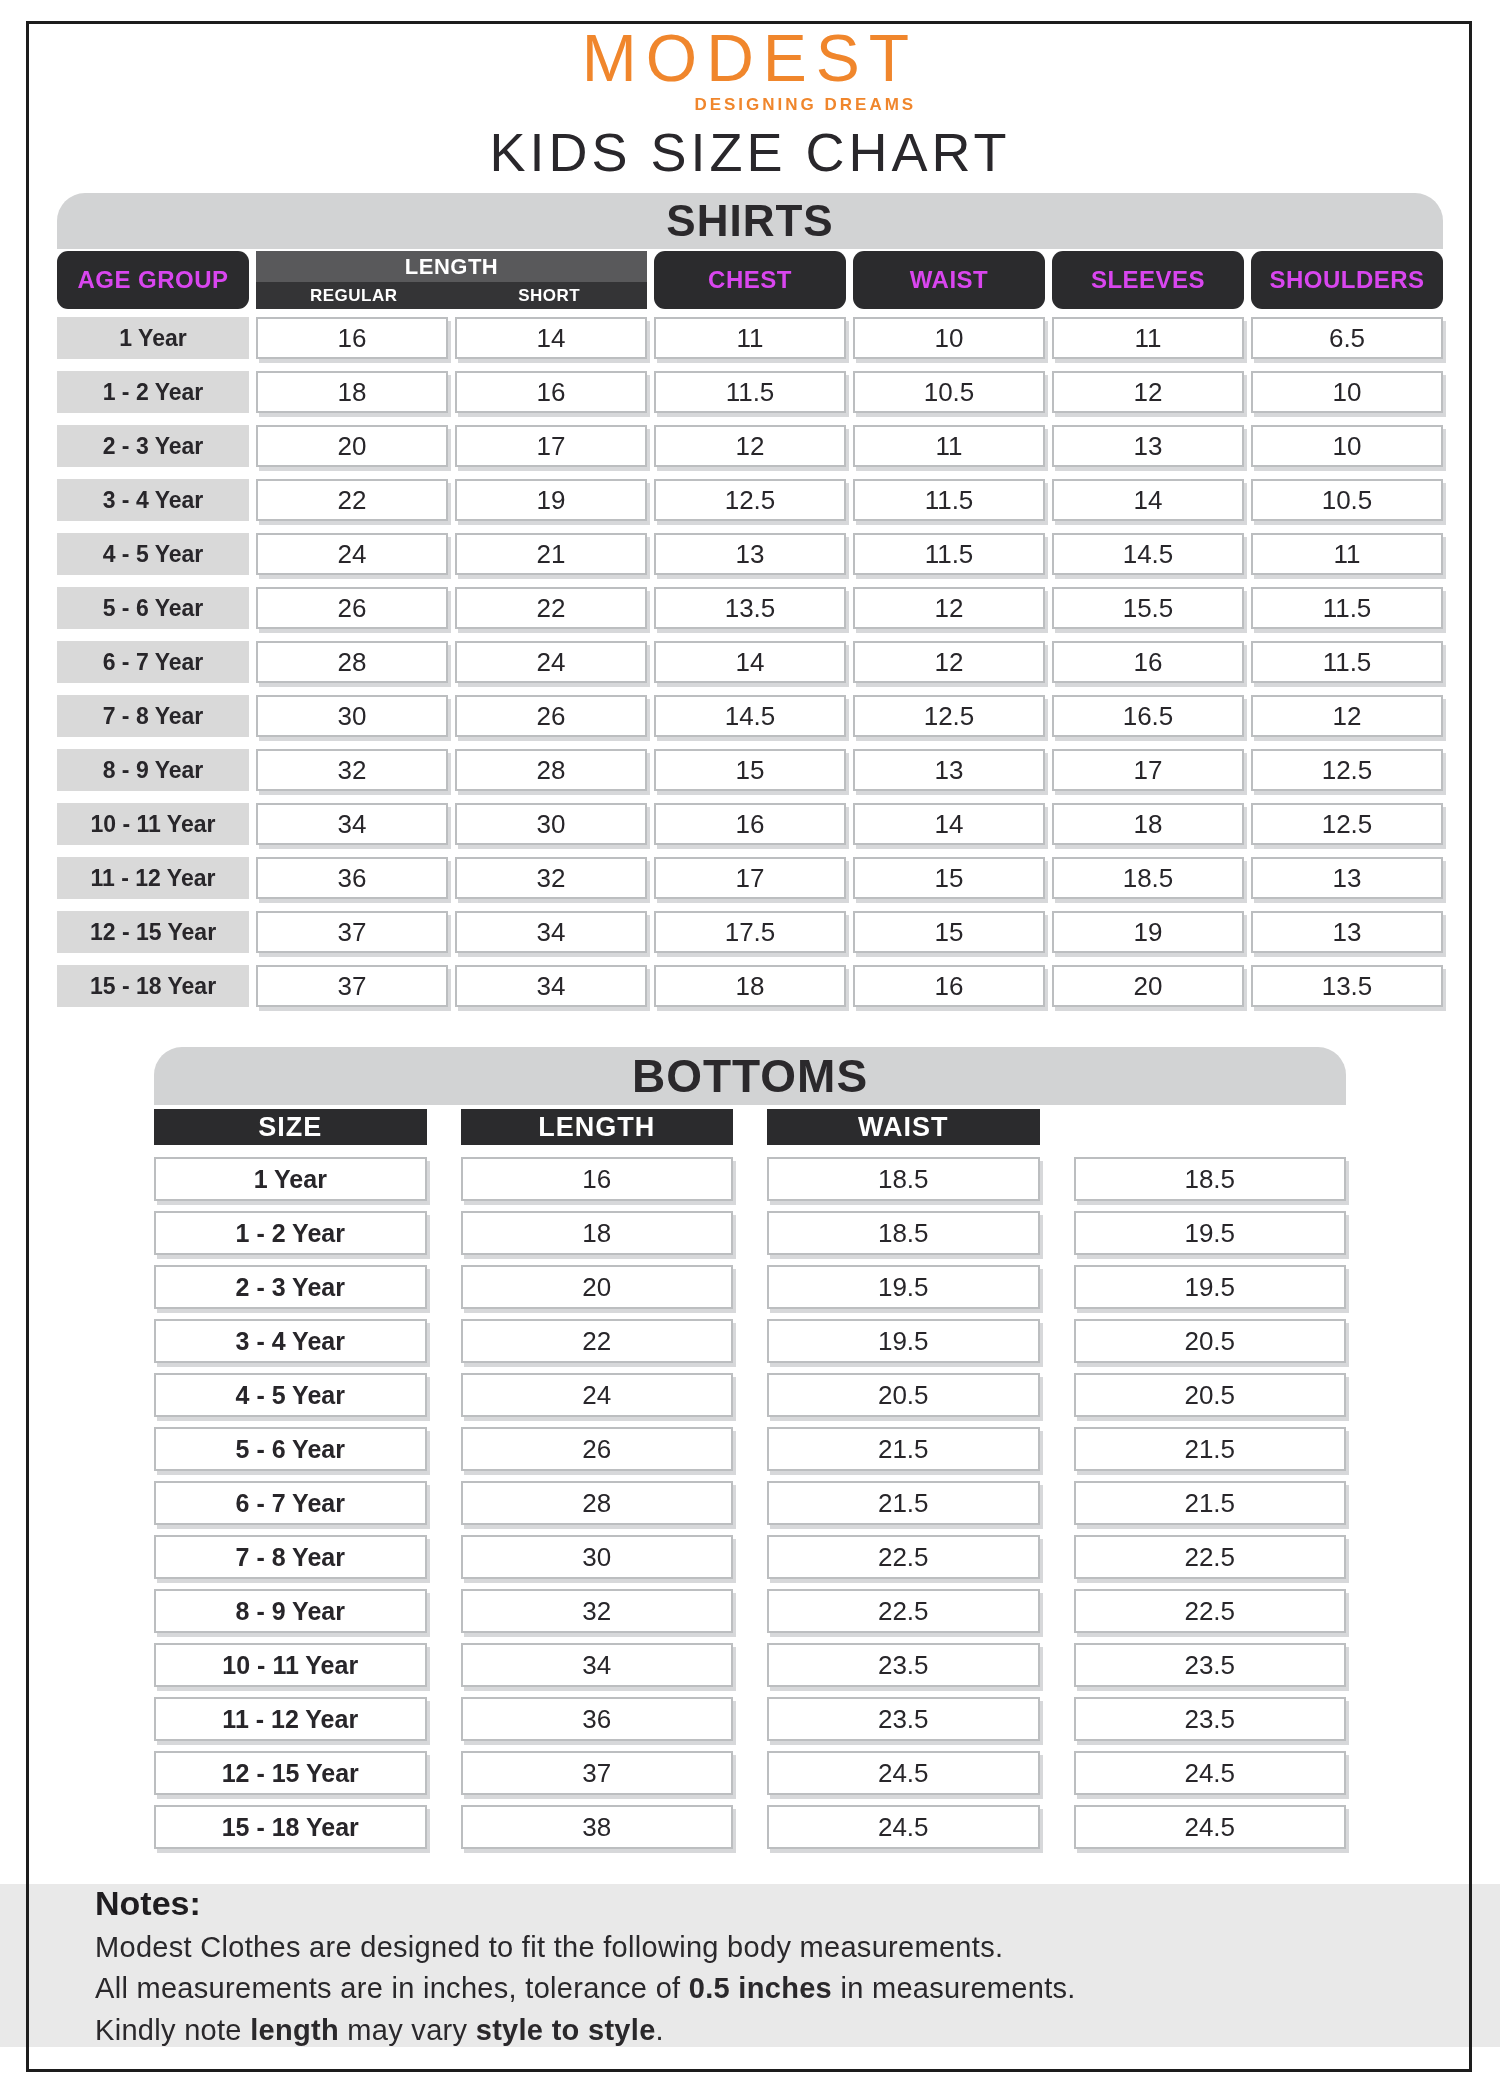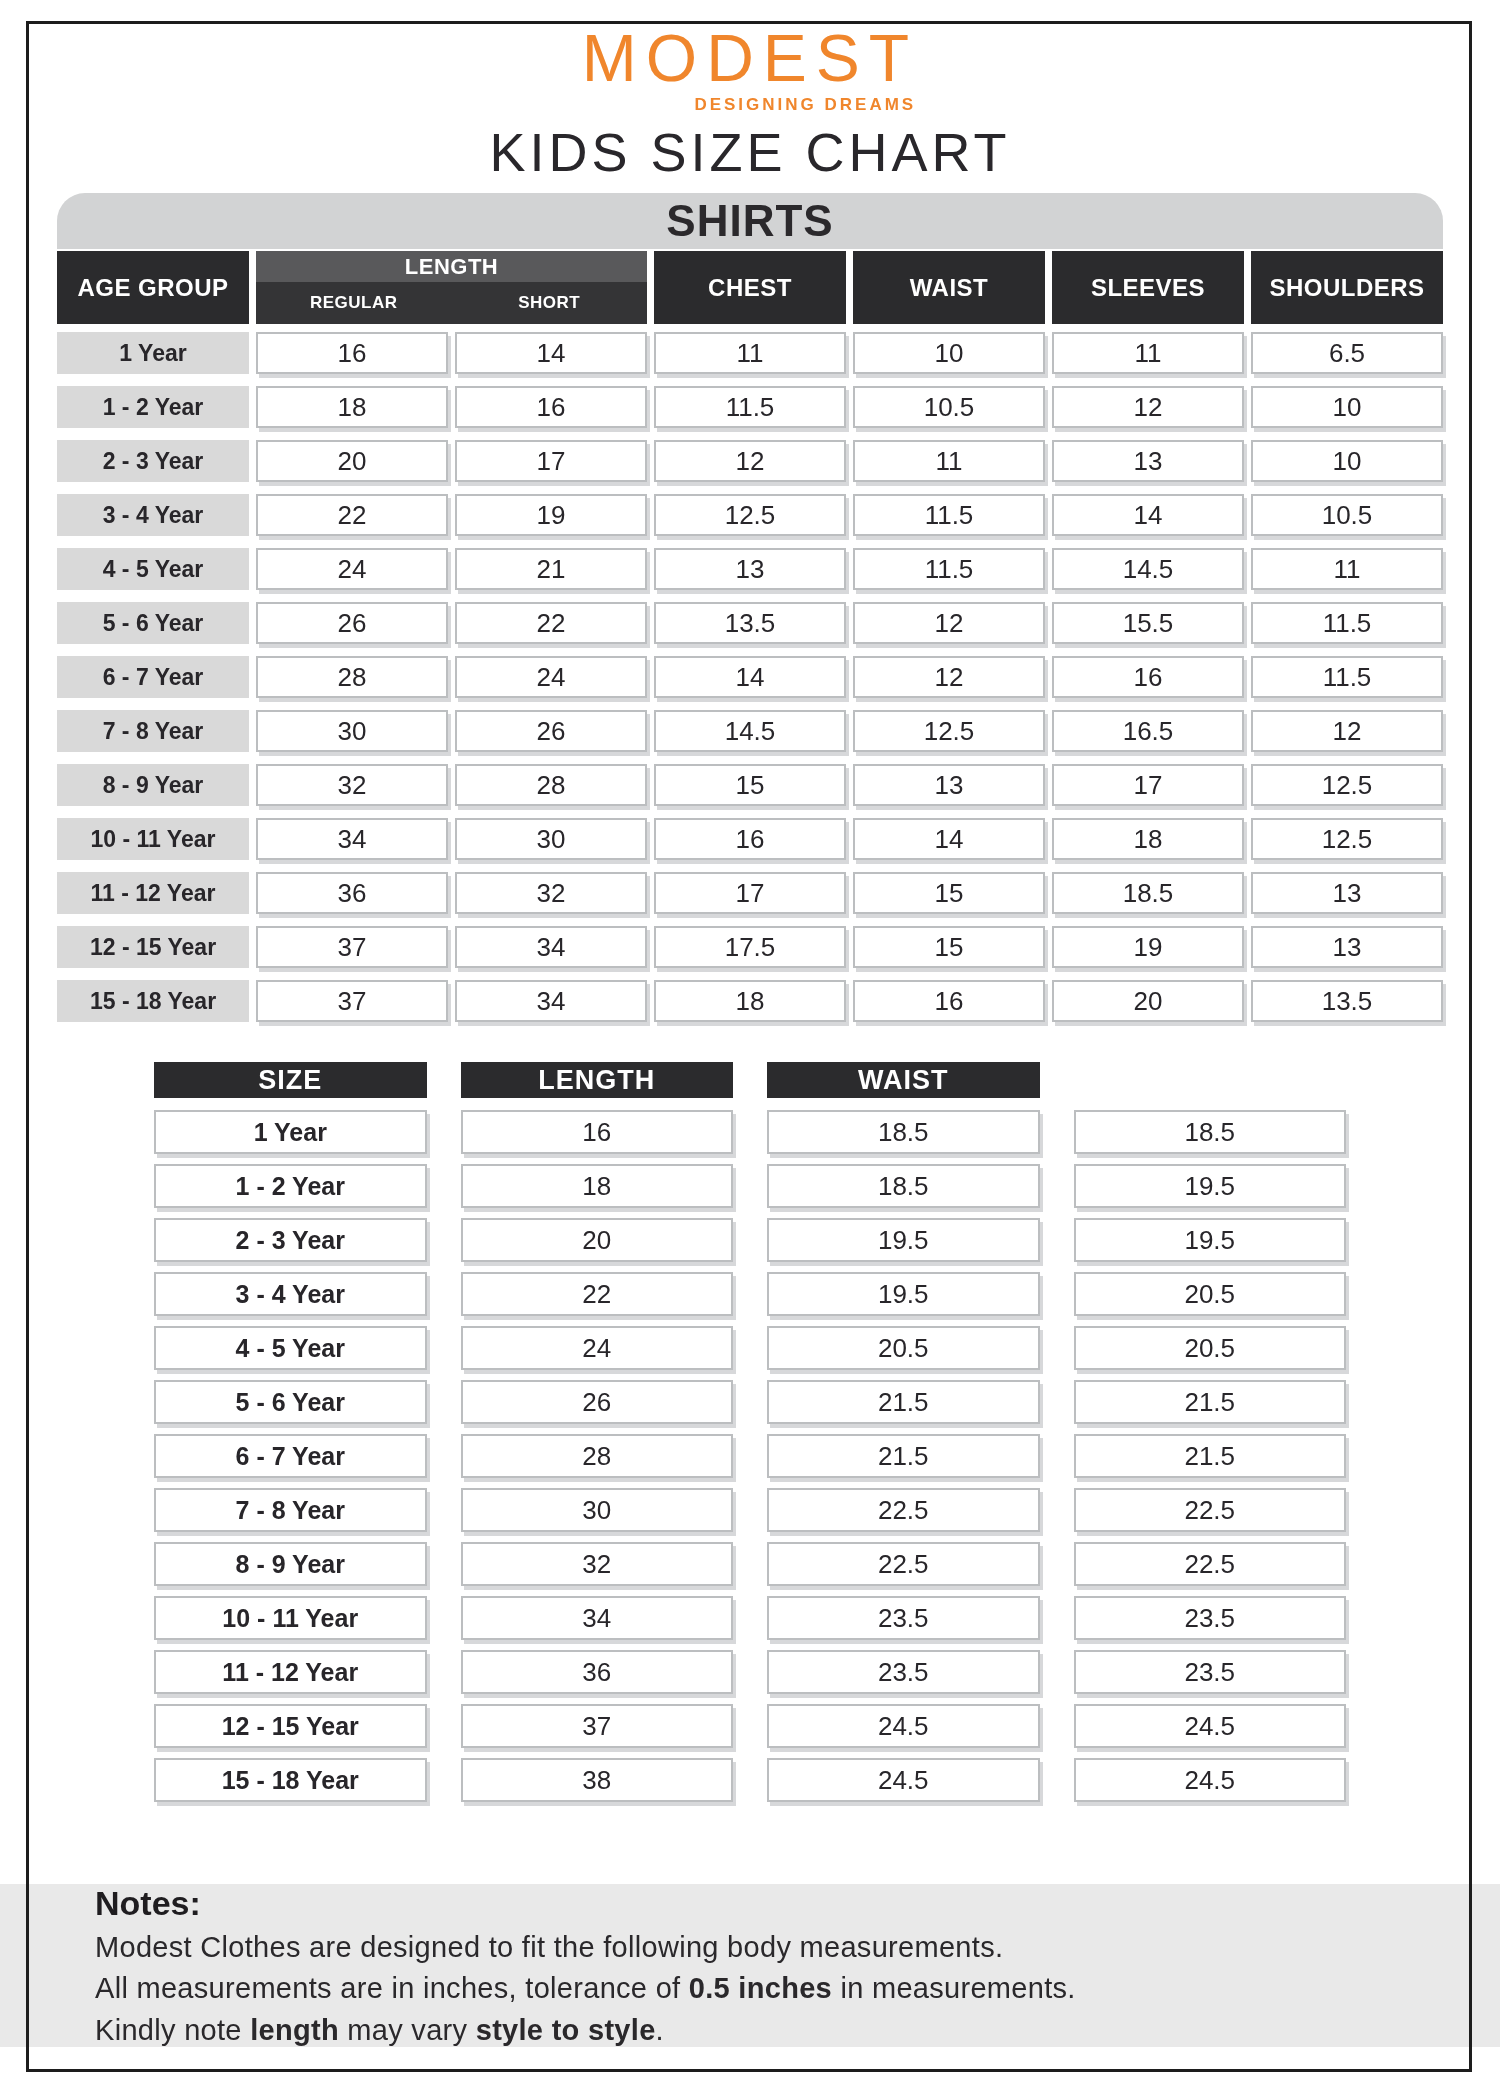--- a/index.html
+++ b/index.html
@@ -22,22 +22,22 @@
   .tagline{font-size:17px;font-weight:700;color:var(--accent);letter-spacing:3px;margin:2px 2px 0 0;}
   .page-title{font-size:54px;font-weight:400;letter-spacing:4px;color:#29272b;margin:10px 0 0;line-height:1;}
   
   .banner{background:var(--banner-grey);border-radius:28px 28px 0 0;height:56px;
     display:flex;align-items:center;justify-content:center;
     font-size:44px;font-weight:700;color:#2b292c;letter-spacing:1px;}
   
   .shirts{width:1386px;margin:14px auto 0;}
   .sgrid{display:grid;grid-template-columns:repeat(7,1fr);gap:7px;}
   .header-row{margin-top:2px;}
-  .hcell{background:var(--header-dark);color:#ffffff;font-weight:700;font-size:24px;
-    height:73px;display:flex;align-items:center;justify-content:center;letter-spacing:.5px;}
+  .hcell{background:var(--header-dark);color:#d946ef;font-weight:700;font-size:24px;
+    height:58px;display:flex;align-items:center;justify-content:center;letter-spacing:.5px;border-radius:11px;}
   .length-group{grid-column:2 / span 2;display:flex;flex-direction:column;}
   .length-top{background:var(--length-band);color:#fff;font-weight:700;font-size:22px;height:31px;
     display:flex;align-items:center;justify-content:center;letter-spacing:.5px;}
   .length-bottom{background:#343436;color:#fff;flex:1;display:grid;grid-template-columns:1fr 1fr;}
   .length-bottom span{display:flex;align-items:center;justify-content:center;font-weight:700;font-size:17px;letter-spacing:.5px;}
   .rows{margin-top:8px;}
   .row{margin-bottom:12px;}
   .vcell{background:#fff;border:2px solid #bcbec0;box-shadow:3px 4px 0 rgba(167,169,172,.45);
     height:42px;box-sizing:border-box;display:flex;align-items:center;justify-content:center;
     font-size:26px;color:#28262a;}
@@ -208,20 +208,23 @@
           <div class="vcell">34</div>
           <div class="vcell">18</div>
           <div class="vcell">16</div>
           <div class="vcell">20</div>
           <div class="vcell">13.5</div>
         </div>
       </div>
   </section>
 
   <section class="bottoms">
+    <div class="banner">
+      <span>BOTTOMS</span>
+    </div>
     <div class="bgrid bheader-row">
       <div class="bhcell">SIZE</div>
       <div class="bhcell">LENGTH</div>
       <div class="bhcell">WAIST</div>
     </div>
     <div class="rows" id="bottoms-rows">
         <div class="bgrid row">
           <div class="vcell bold">1 Year</div>
           <div class="vcell">16</div>
           <div class="vcell">18.5</div>

